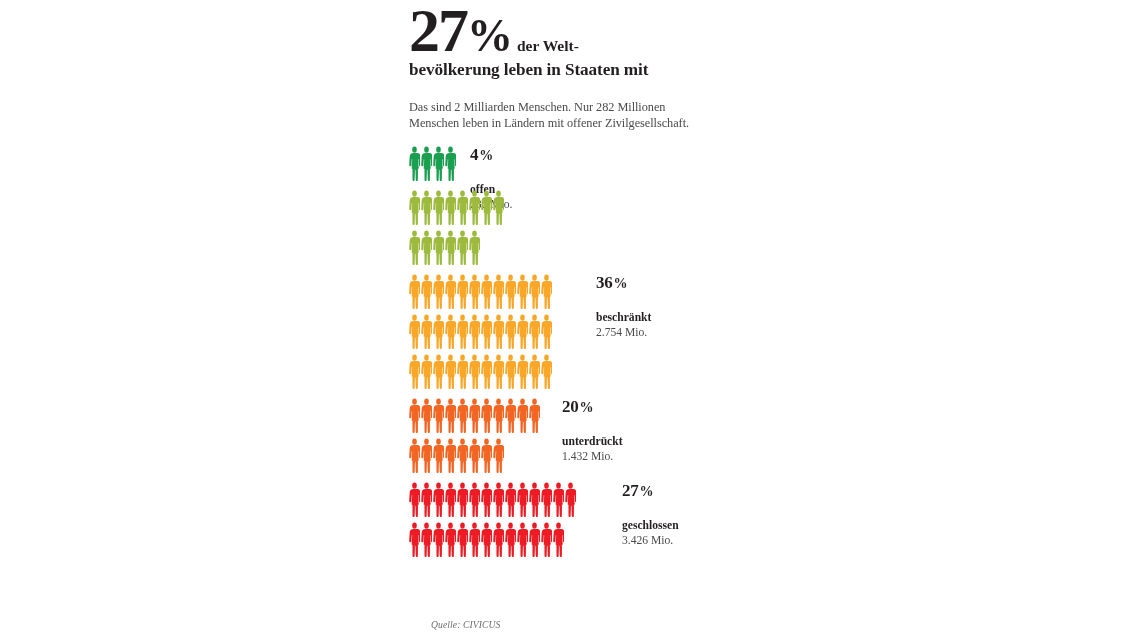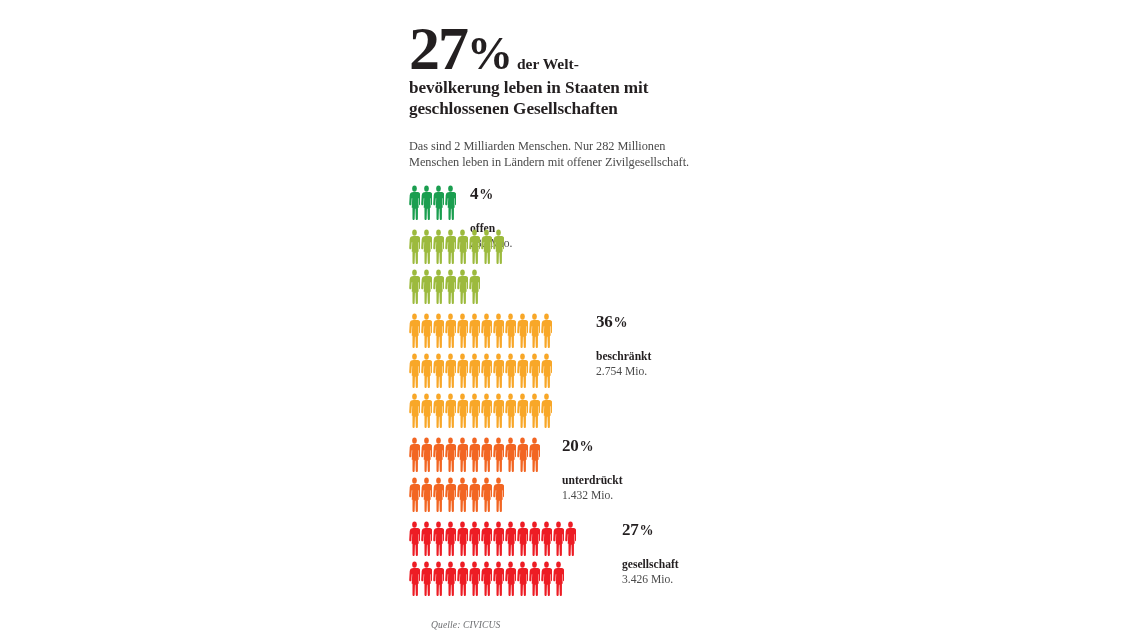--- a/index.html
+++ b/index.html
@@ -20,21 +20,21 @@
     position: absolute;
     left: 409px;
     top: 0px;
     width: 300px;
     height: 641px;
   }
 
   
   .headline-wrap {
     position: relative;
-    padding-top: 20px;
+    padding-top: 2px;
   }
   .headline {
     font-family: "Liberation Serif", serif;
     font-weight: bold;
     color: #231f20;
     line-height: 1.0;
   }
   .big-number {
     font-size: 62px;
     letter-spacing: -2px;
@@ -140,21 +140,20 @@
 </head>
 <body>
 
 <div id="infographic">
 
   <div class="headline-wrap">
     <div class="headline">
       <span class="big-number">27</span><span class="big-pct">%</span><span class="headline-tail">der Welt-</span>
     </div>
     <div class="headline headline-line2">bevölkerung leben in Staaten mit</div>
-    <div class="headline headline-line2">geschlossenen Gesellschaften</div>
     <div class="standfirst">Das sind 2 Milliarden Menschen. Nur 282 Millionen Menschen leben in Ländern mit offener Zivil­gesellschaft.</div>
   </div>
 
   <div class="groups" id="groups">
       <div class="group">
         <div class="rows">
           <div class="row">
             <span class="fig">
               <svg viewBox="0 0 22 76" xmlns="http://www.w3.org/2000/svg" aria-hidden="true">
                 <g fill="#1a9e4f">
@@ -1001,20 +1000,20 @@
                 <g fill="#ed1c24">
                   <ellipse cx="11" cy="7.2" rx="4.6" ry="6.4"></ellipse>
                   <path d="M11 14.2c-4.3 0-7.1 2.3-7.6 6.1l-1.0 17.4c-.1 1.9 1.0 2.9 2.3 2.9 1.2 0 2.0-.8 2.1-2.2l.7-12.0.9 0 -1.0 19.3 1.5 0 .1 21.6c0 1.6 1.0 2.5 2.2 2.5s2.1-.9 2.1-2.5l.6-19.8 1.0 0 .6 19.8c0 1.6.9 2.5 2.1 2.5s2.2-.9 2.2-2.5l.1-21.6 1.5 0 -1.0-19.3.9 0 .7 12.0c.1 1.4.9 2.2 2.1 2.2 1.3 0 2.4-1.0 2.3-2.9l-1.0-17.4c-.5-3.8-3.3-6.1-7.6-6.1z" transform="translate(-2.0,0)"></path>
                 </g>
               </svg>
             </span>
           </div>
         </div>
         <div class="callout" style="left: 213px; top: 2px;">
           <div class="pct"><span>27</span><span class="sym">%</span></div>
-          <div class="name">gesellschaft</div>
+          <div class="name">geschlossen</div>
           <div class="amount">3.426 Mio.</div>
         </div>
       </div>
     </div>
 
   <div class="source">Quelle: CIVICUS</div>
 </div>
 
 </body></html>

